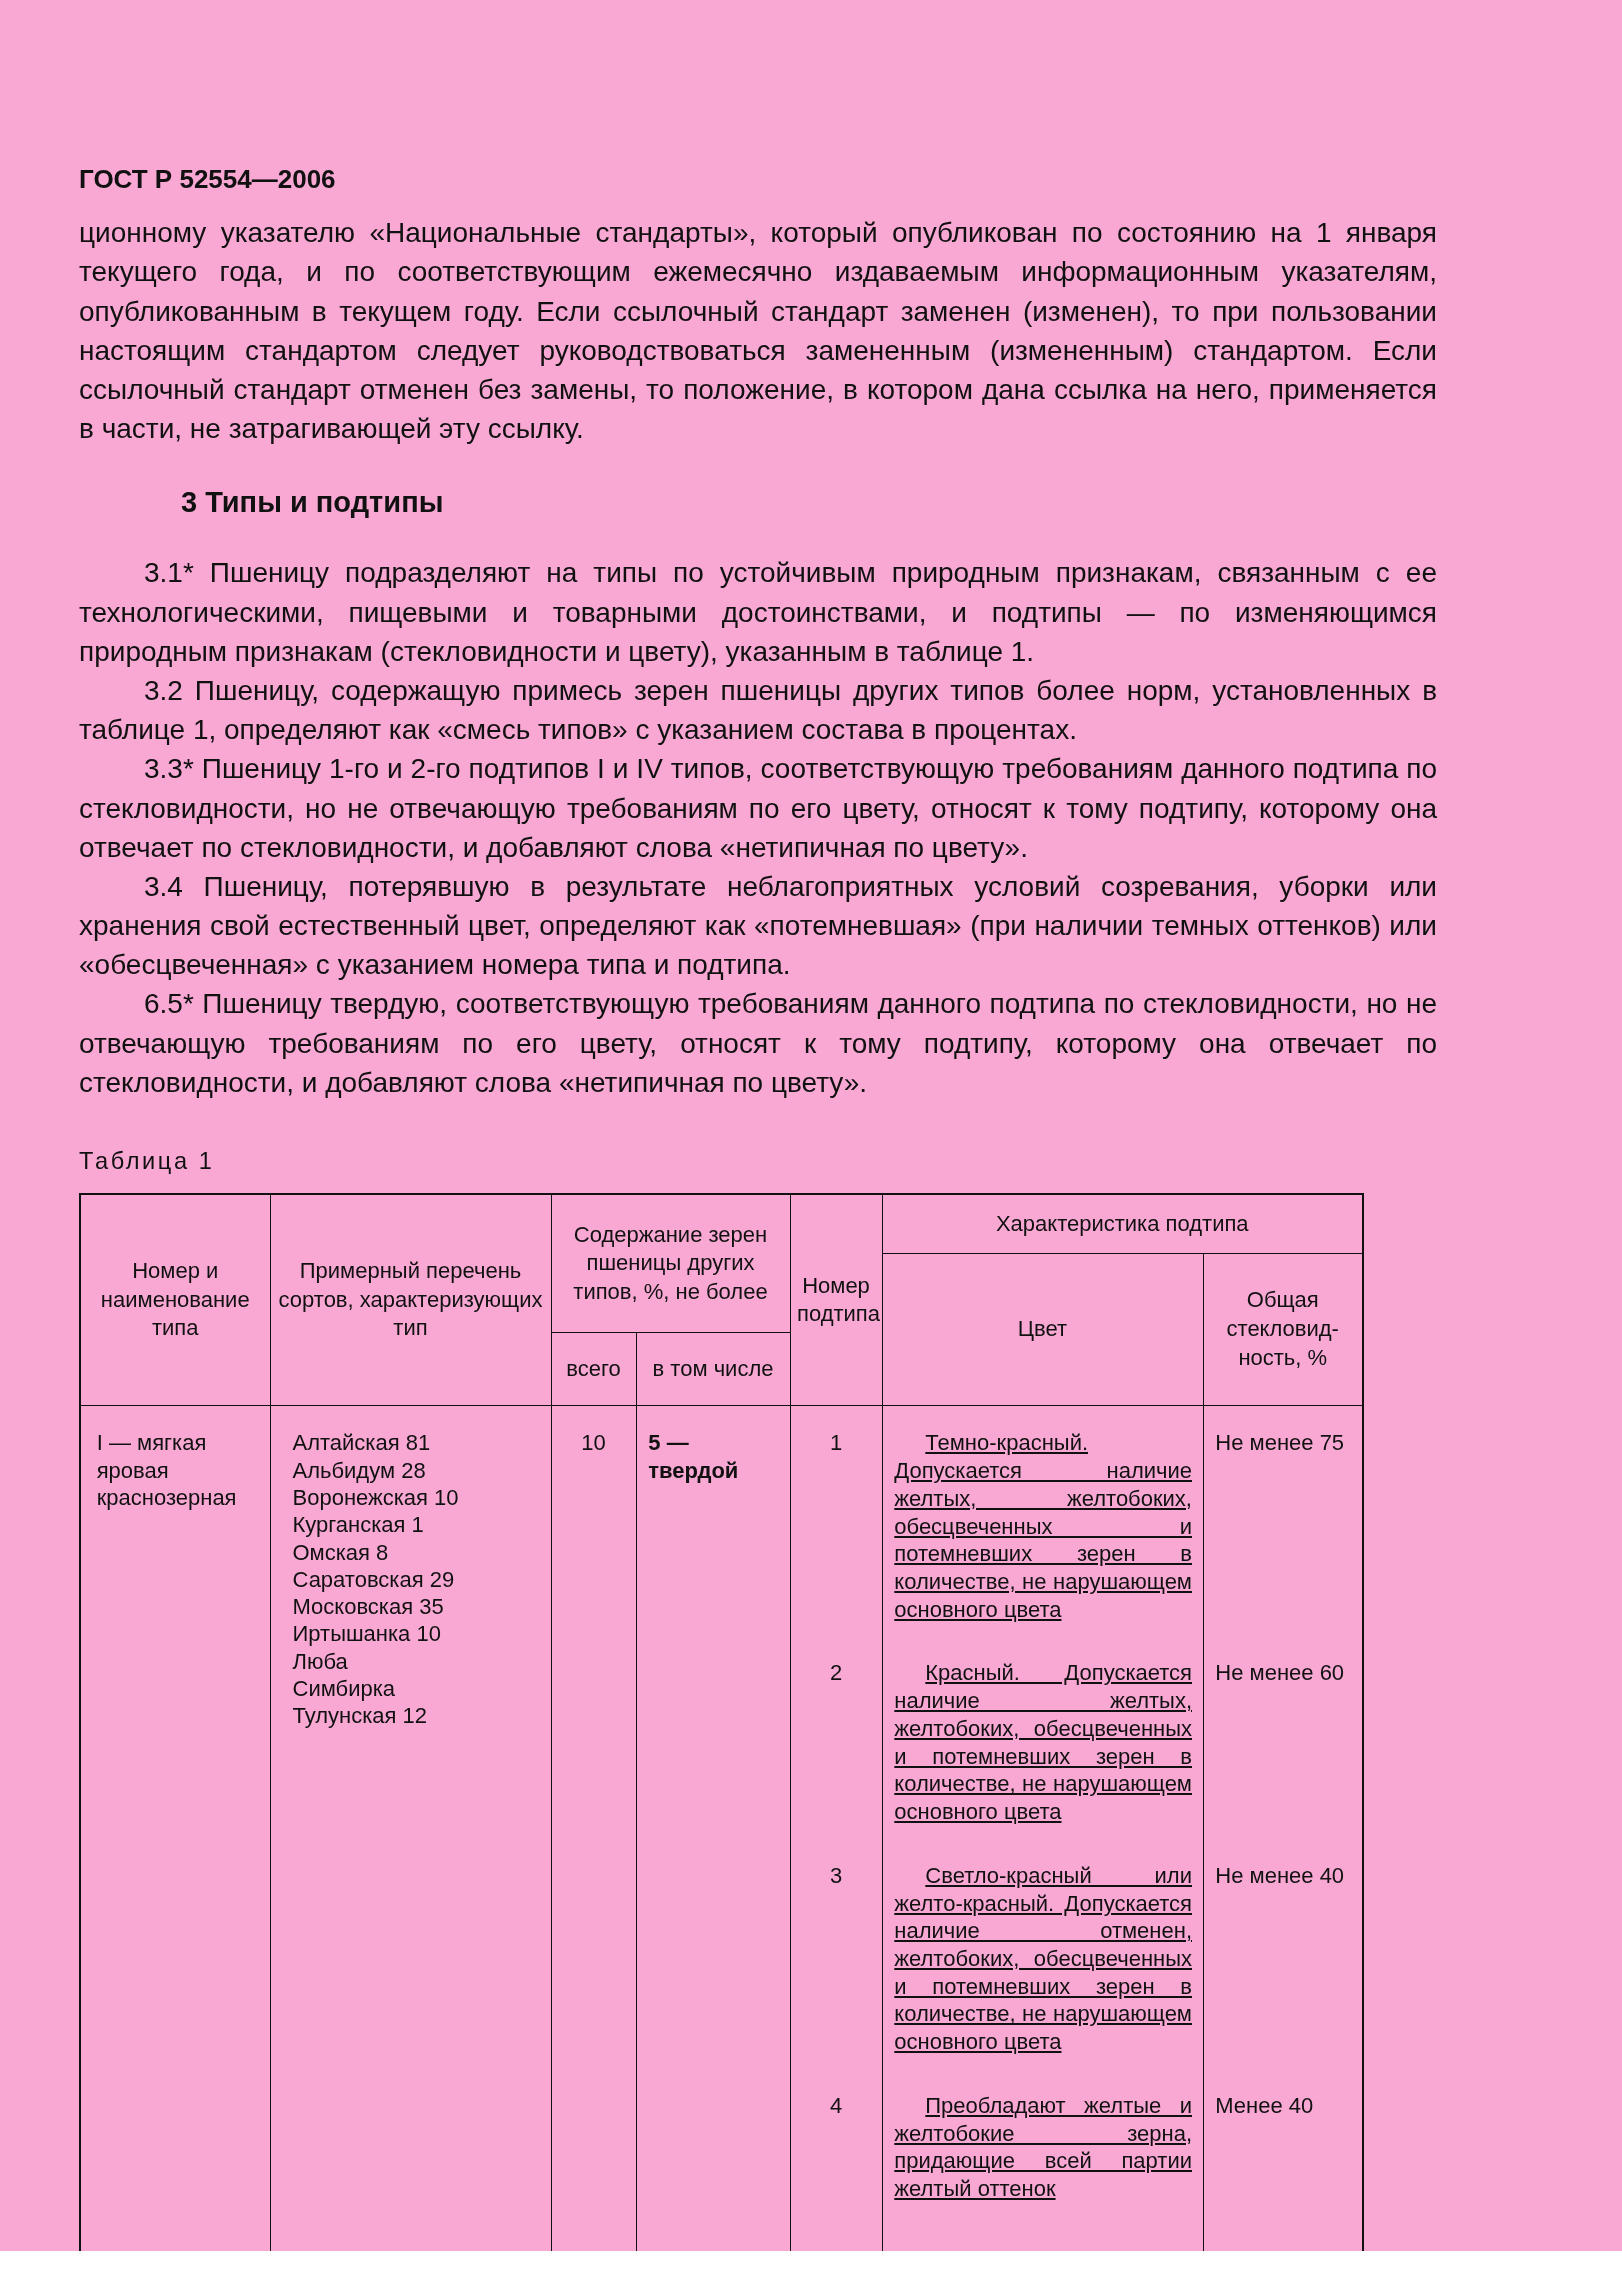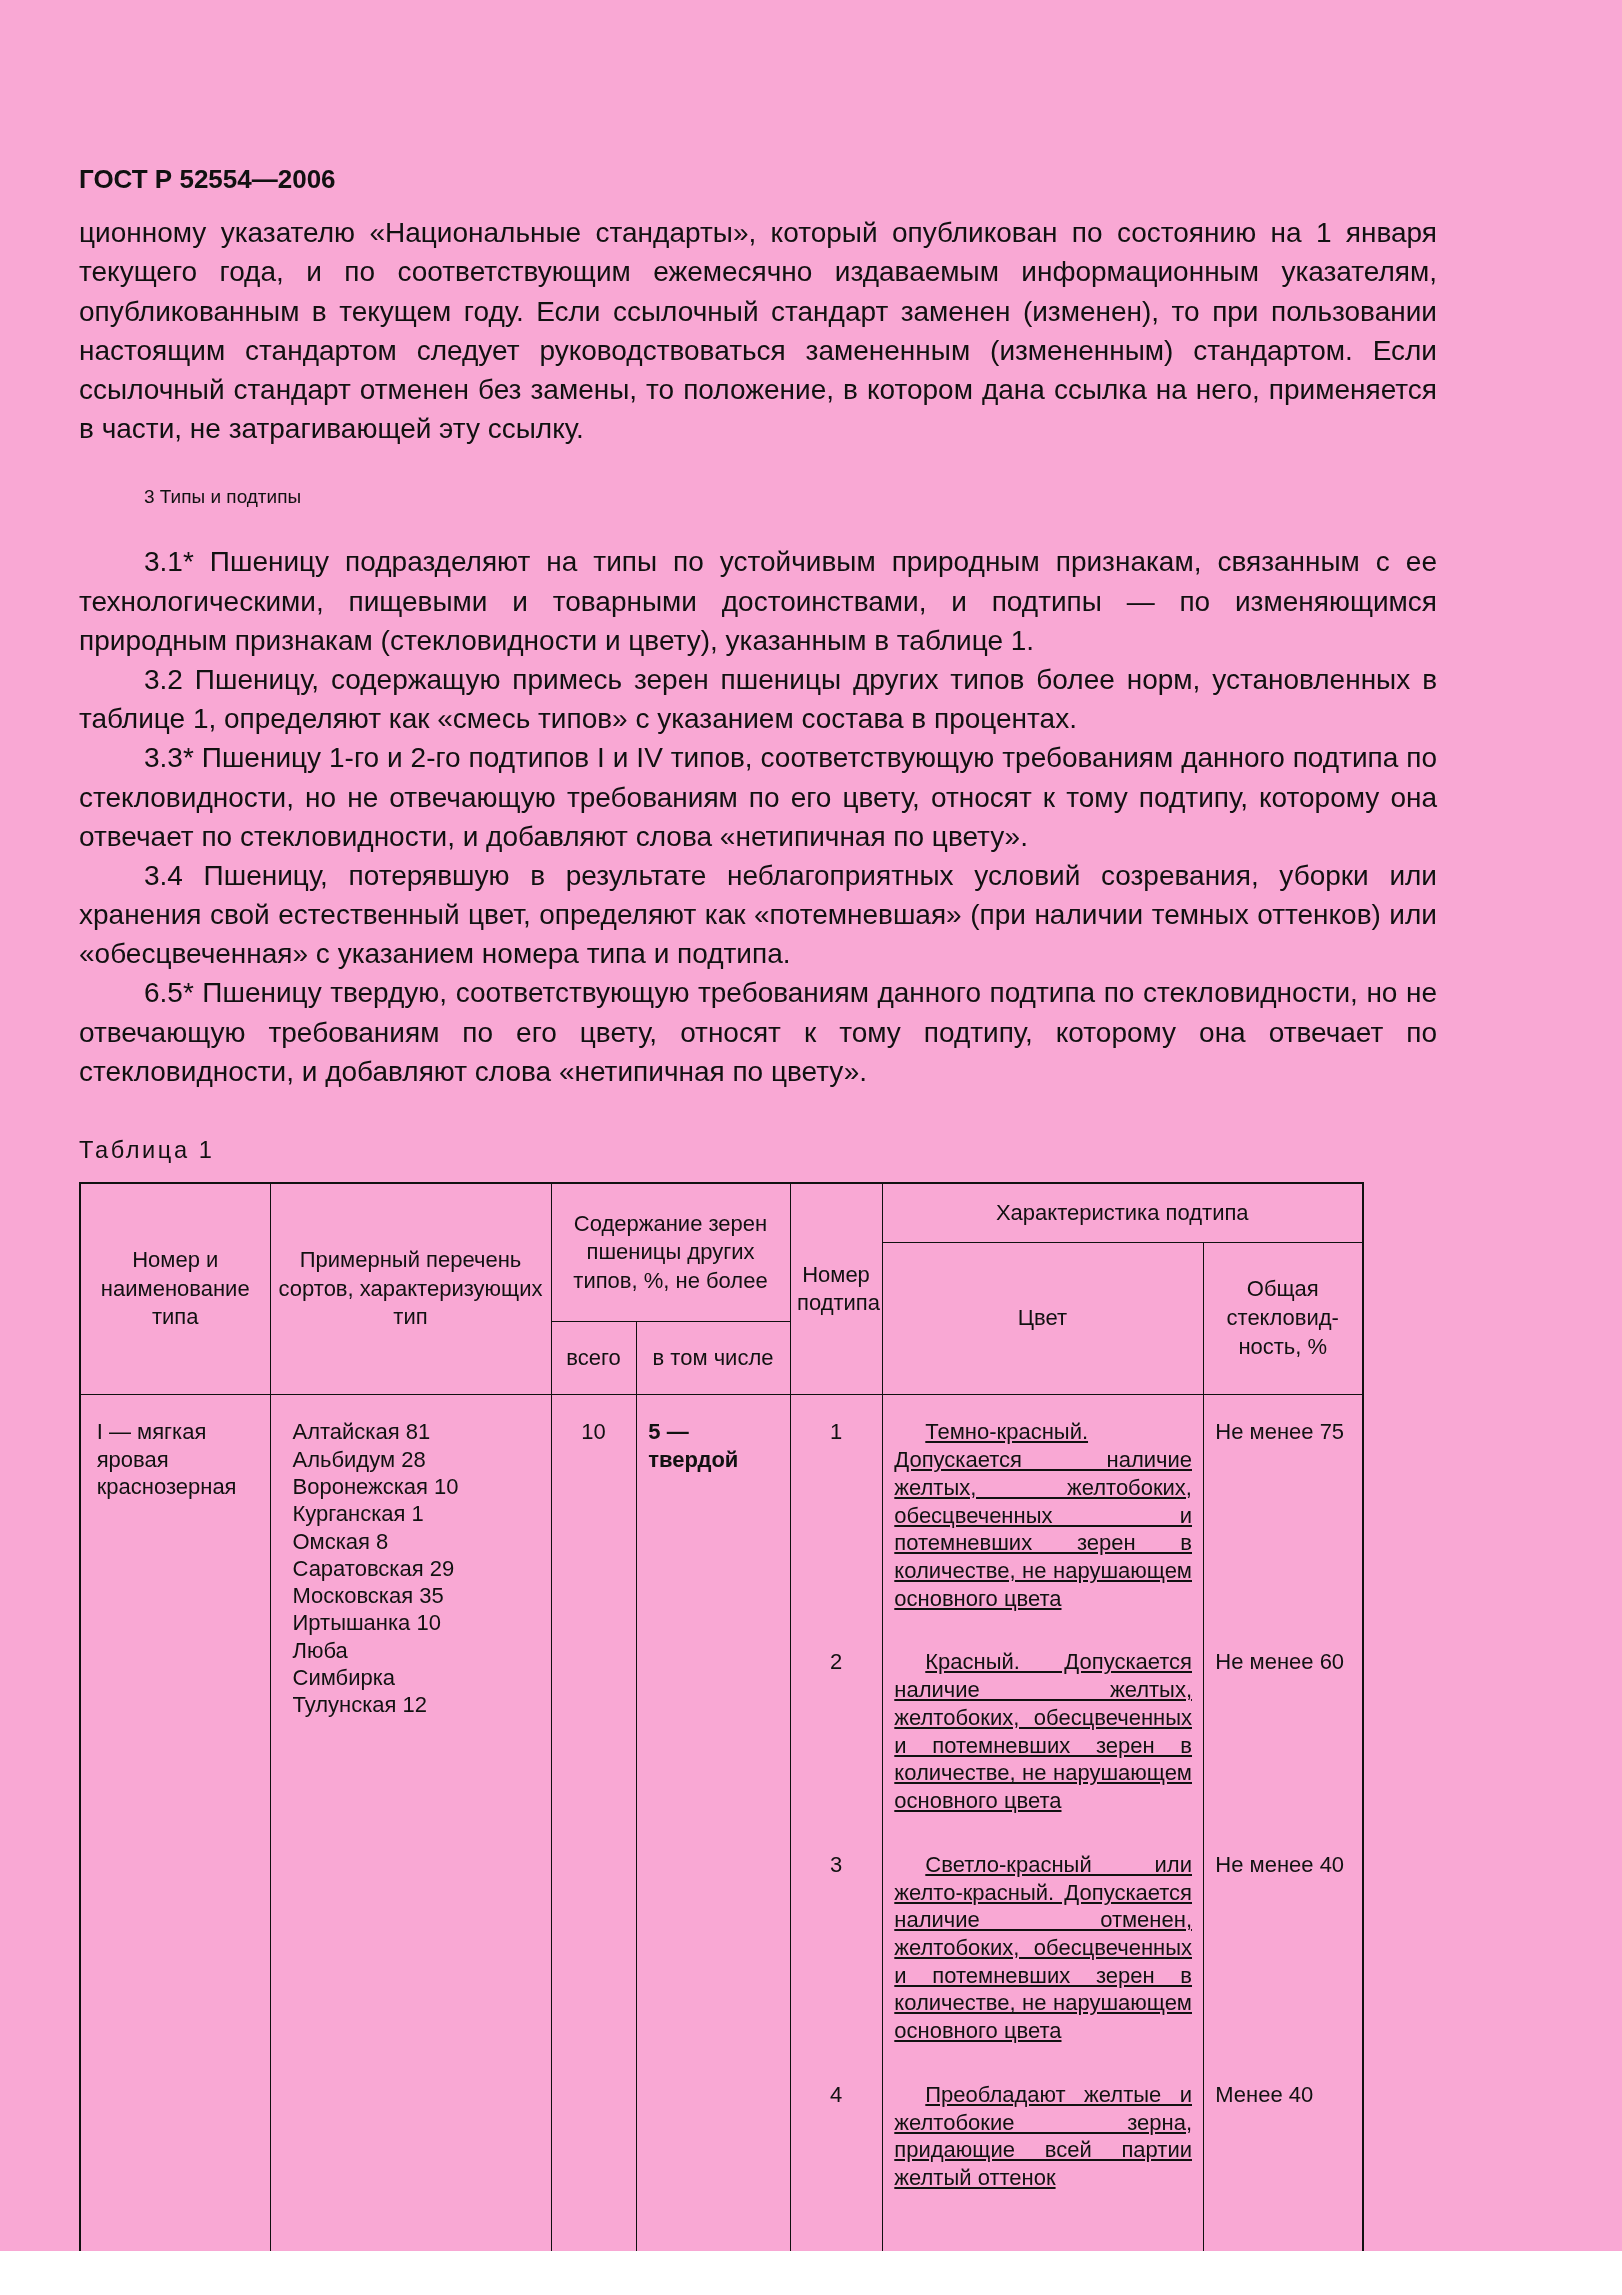--- a/index.html
+++ b/index.html
@@ -24,23 +24,23 @@
   }
   p.para {
     margin: 0;
     font-size: 28px;
     line-height: 1.40;
     text-align: justify;
     text-indent: 65px;
   }
   p.para.no-indent { text-indent: 0; }
   h2.section-title {
-    font-size: 19px;
-    font-weight: normal;
-    margin: 38px 0 34px 65px;
+    font-size: 29px;
+    font-weight: bold;
+    margin: 38px 0 34px 102px;
   }
   .table-label {
     margin: 46px 0 18.3px 0;
     font-size: 23.6px;
     letter-spacing: 2.6px;
   }
   table.gost-table {
     width: 1283px;
     table-layout: fixed;
     border-collapse: collapse;

